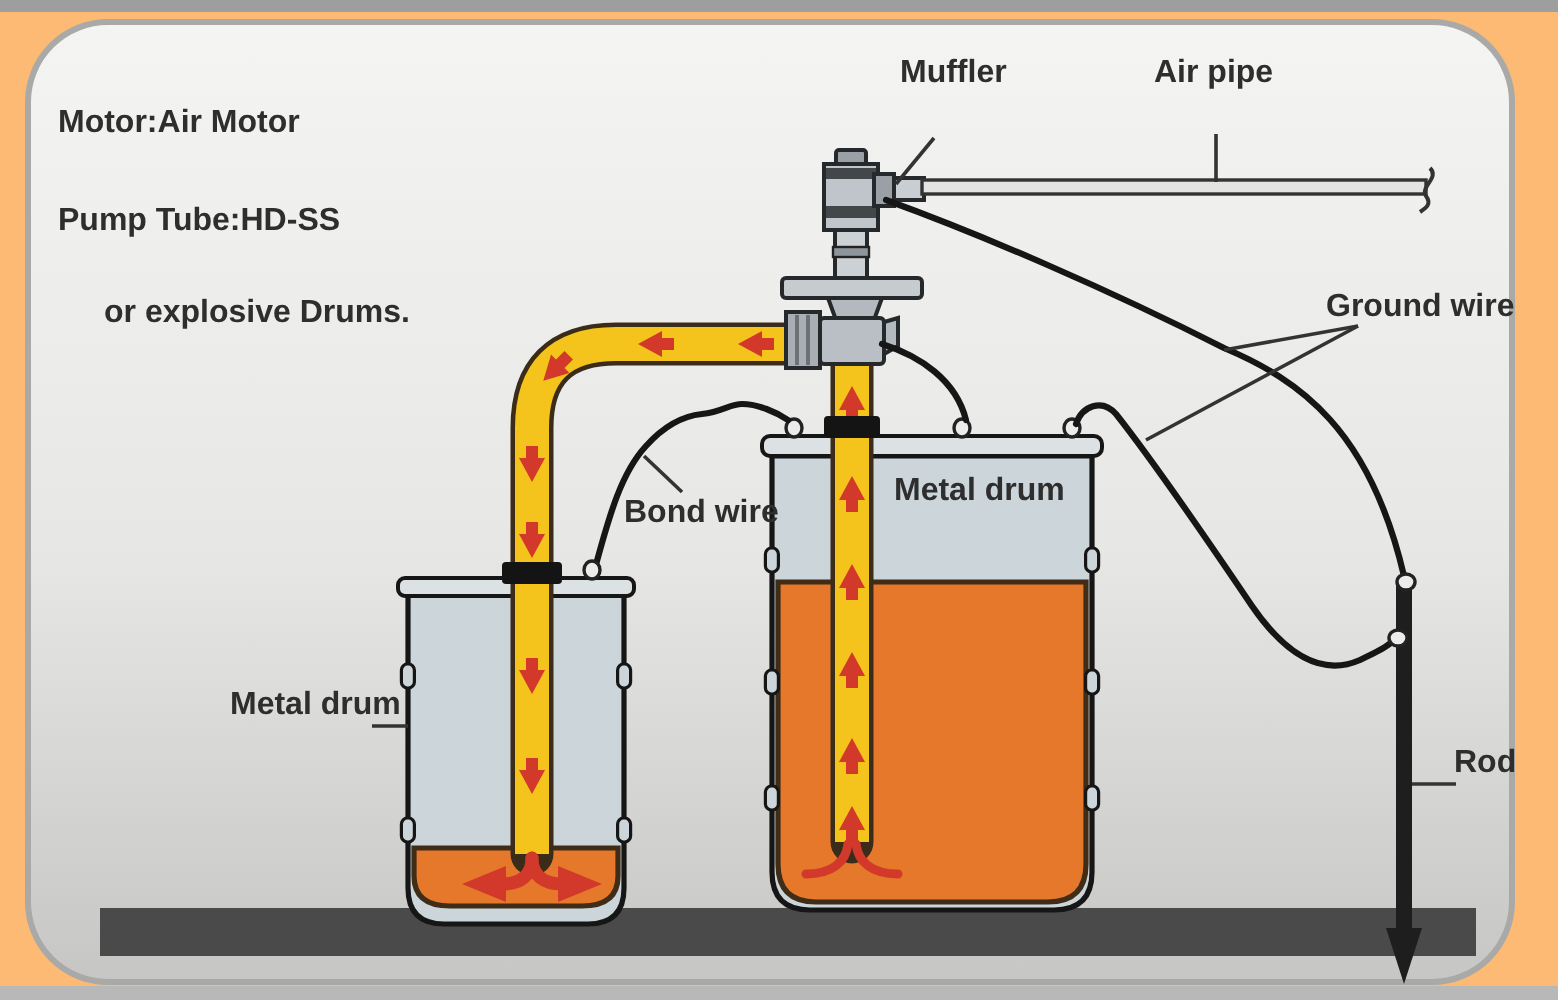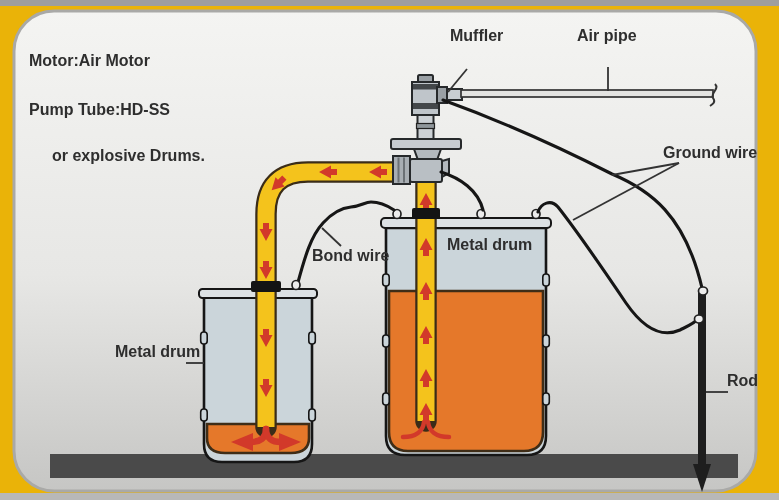--- a/index.html
+++ b/index.html
@@ -1,16 +1,16 @@
 <!DOCTYPE html>
 <html style="--text: #2e2e2e; --panel_border: #a9a9a7; --panel_top: #f4f4f2; --panel_mid: #e7e7e5; --panel_bottom: #c6c6c4; --edge_strip: #9e9e9e; --ground_bar: #4a4a4a; --drum_body: #cbd5da; --drum_lid: #dce1e4; --outline: #161616; --liquid: #e5782a; --liquid_outline: #3f2d17; --pipe_yellow: #f4c31c; --pipe_outline: #3a2c18; --arrow_red: #d2392a; --wire: #161616; --pointer: #333333;"><head>
 <meta charset="utf-8">
 <style>
   html,body{margin:0;padding:0;background:#fff;}
-  #stage{position:relative;width:779px;height:500px;overflow:hidden;background:#eab308;}
+  #stage{position:relative;width:779px;height:500px;overflow:hidden;background:#fdba74;}
   .lbl{font-family:"Liberation Sans",sans-serif;font-weight:bold;font-size:16px;fill:var(--text);}
   .note{font-family:"Liberation Sans",sans-serif;font-weight:bold;font-size:16px;fill:var(--text);}
   .panel{fill:url(#gpanel);stroke:var(--panel_border);stroke-width:3;}
   .ground{fill:var(--ground_bar);}
   .drum-body{fill:var(--drum_body);stroke:var(--outline);stroke-width:2.6;}
   .drum-lid{fill:var(--drum_lid);stroke:var(--outline);stroke-width:2;}
   .bump{fill:var(--drum_body);stroke:var(--outline);stroke-width:1.6;}
   .liquid{fill:var(--liquid);stroke:var(--liquid_outline);stroke-width:2.6;}
   .pipe-outer{stroke:var(--pipe_outline);stroke-width:21.5;fill:none;stroke-linecap:round;}
   .pipe-inner{stroke:var(--pipe_yellow);stroke-width:17;fill:none;stroke-linecap:butt;}

